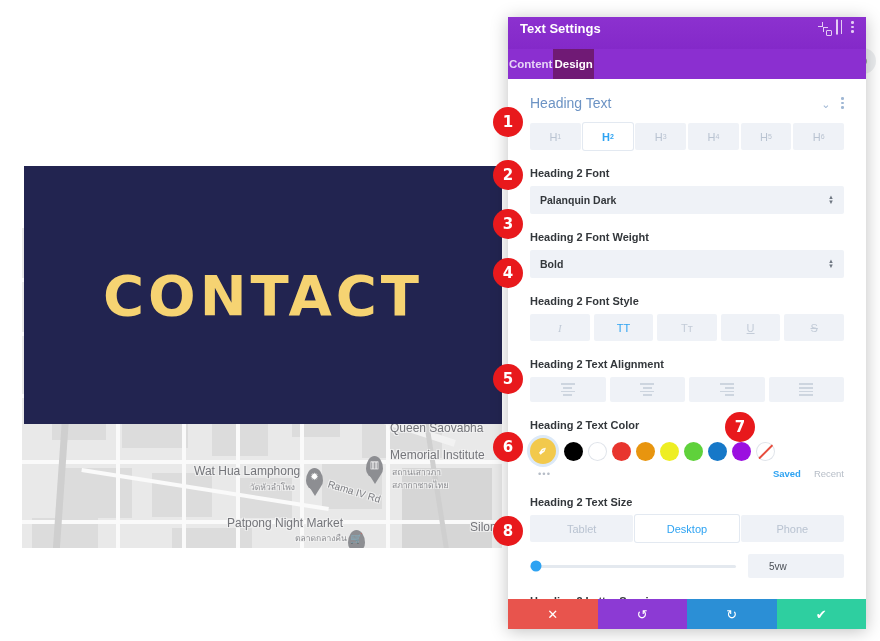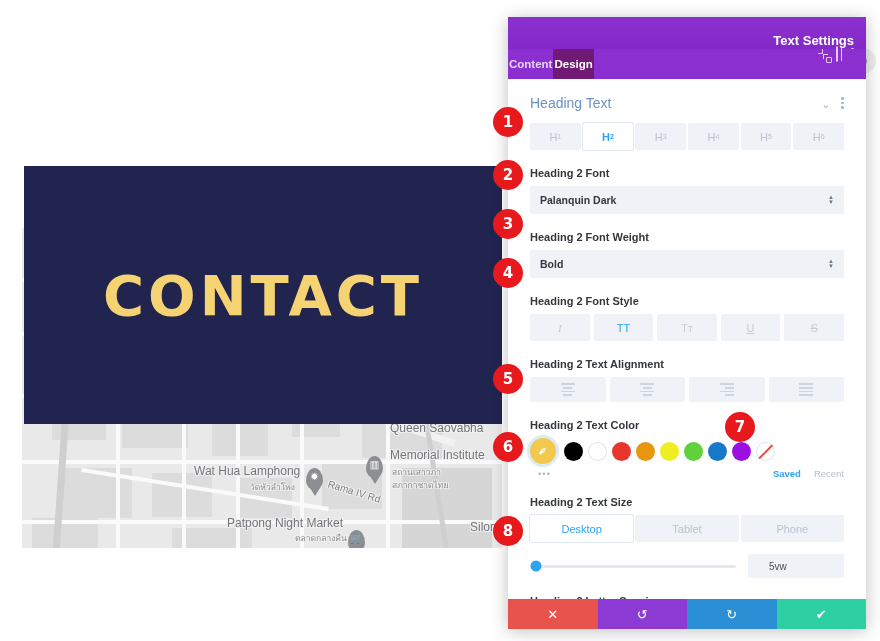--- a/index.html
+++ b/index.html
@@ -82,23 +82,22 @@
     background: #fff;
     box-shadow: 0 2px 16px rgba(0,0,0,0.25);
     z-index: 20;
     display: flex; flex-direction: column;
     overflow: hidden;
   }
   .panel-titlebar {
     height: 32px;
     background: #8b2fd0;
     background: linear-gradient(180deg,#8c31cf,#8429c9);
-    display: flex; align-items: flex-end;
-    padding: 16px 12px;
-    flex-direction: column;
+    display: flex; align-items: flex-start;
+    padding: 4px 12px;
   }
   .panel-title { color: #fff; font-size: 13px; font-weight: bold; flex: 1; }
   .title-icons { display: flex; align-items: center; gap: 13px; }
   .title-icons .ticon { color: #e4cdf4; font-size: 12px; line-height: 1; cursor: pointer; }
   .ic-box {
     width: 12px; height: 12px;
     border: 1.4px solid #e4cdf4;
     position: relative;
   }
   .ic-box.expand { border: none; }
@@ -505,22 +504,22 @@
       <span class="swatch none"></span>
     </div>
     <div class="color-meta">
       <span class="dots">•••</span>
       <span class="saved">Saved</span>
       <span class="recent">Recent</span>
     </div>
 
     <div class="field-label">Heading 2 Text Size</div>
     <div class="device-tabs">
+      <div class="device-tab">Tablet</div>
       <div class="device-tab active">Desktop</div>
-      <div class="device-tab">Tablet</div>
       <div class="device-tab">Phone</div>
     </div>
     <div class="slider-row">
       <div class="slider-track">
         <span class="slider-knob" style="left:3%;"></span>
       </div>
       <div class="slider-val">5vw</div>
     </div>
 
     <div class="field-label">Heading 2 Letter Spacing</div>

